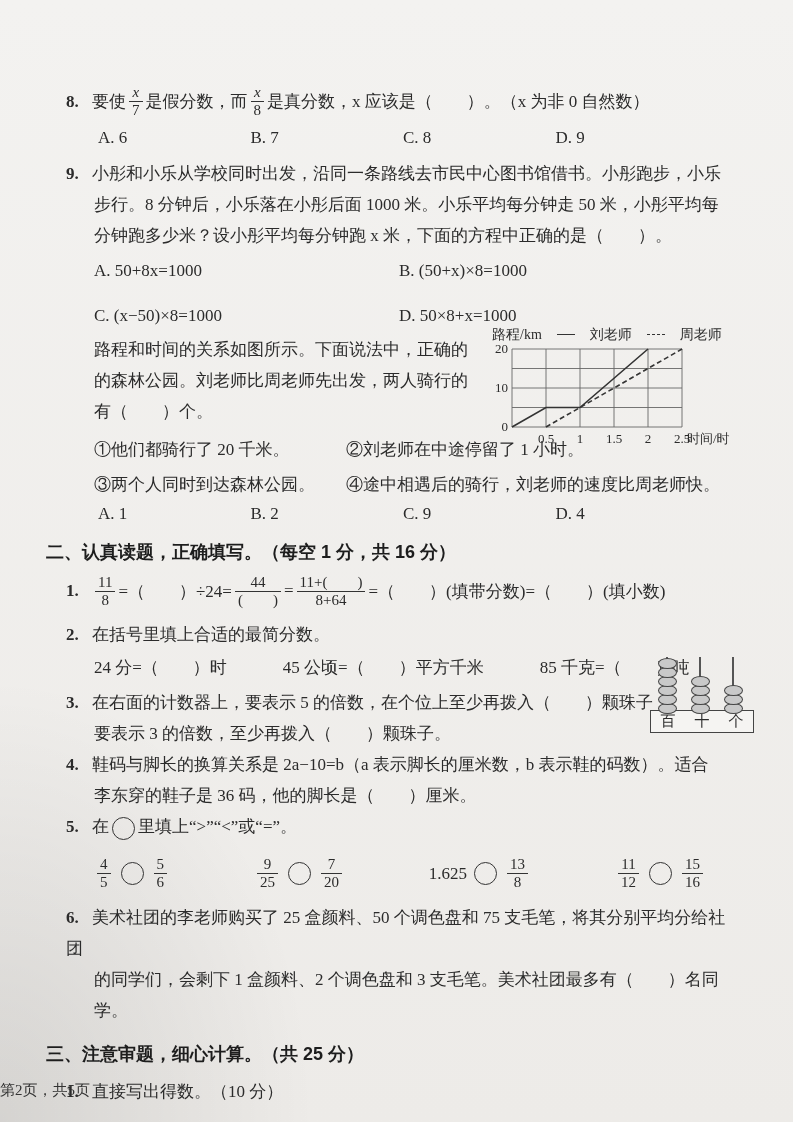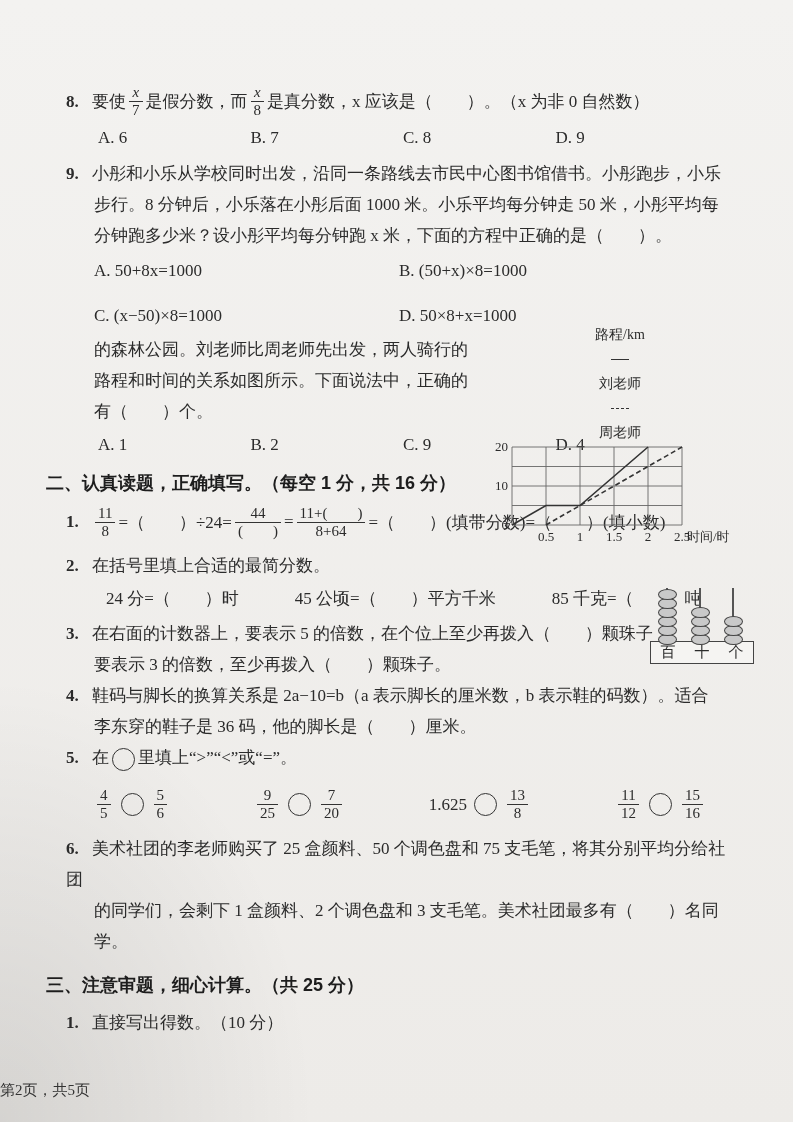--- a/index.html
+++ b/index.html
@@ -23,32 +23,32 @@
   .frac .fn,.frac .fd{padding:0 3px;}
   .frac .fbar{align-self:stretch;border-top:1.3px solid #333;height:0;}
   .frac.var .fn{font-style:italic;}
   
   .opts4{display:grid;grid-template-columns:repeat(4,1fr);margin:8px 0 10px 32px;width:610px;}
   .opts2{display:grid;grid-template-columns:305px 1fr;row-gap:25px;margin:10px 0 8px 28px;width:610px;}
   
   .q10wrap{position:relative;margin-top:8px;}
   .q10lines{width:440px;}
   .chart{position:absolute;right:-8px;top:-8px;width:256px;}
-  .chart-head{display:flex;align-items:center;gap:15px;font-size:14px;white-space:nowrap;flex-direction:column;}
+  .chart-head{display:flex;align-items:center;gap:15px;font-size:14px;white-space:nowrap;}
   .sw{display:inline-block;width:18px;border-top:1.6px solid #333;height:0;}
   .sw.dash{border-top-style:dashed;}
   svg text{font-family:"Liberation Serif","DejaVu Serif",serif;font-size:13px;fill:#2b2b2b;}
   .stmts{display:grid;grid-template-columns:252px 1fr;row-gap:13px;margin:12px 0 4px 28px;line-height:22px;}
   
   .sec-head{font-family:"Liberation Sans","DejaVu Sans",sans-serif;font-weight:bold;
             font-size:18px;margin:16px 0 10px -20px;color:#1d1d1d;}
   
   .eqrow{display:flex;align-items:center;margin:6px 0 10px 0;white-space:nowrap;}
   
-  .units{display:flex;margin:6px 0 8px 40px;width:610px;gap:56px;}
+  .units{display:flex;margin:6px 0 8px 28px;width:610px;gap:56px;}
   
   .q3wrap{position:relative;}
   .abacus{position:absolute;right:-14px;top:-32px;width:104px;height:78px;}
   .rod{position:absolute;width:2px;background:#555;top:2px;}
   .bead{position:absolute;width:17px;height:9px;background:#c9c9c9;border:1.4px solid #444;border-radius:50%;}
   .abox{position:absolute;left:0;right:0;bottom:0;height:21px;border:1.5px solid #444;
         background:#f5f4f2;display:flex;justify-content:space-around;align-items:center;
         font-size:15px;}
   
   .cir{display:inline-block;width:21px;height:21px;border:1.5px solid #333;border-radius:50%;
@@ -95,22 +95,22 @@
     <div class="opts2">
       <span>A. 50+8x=1000</span>
       <span>B. (50+x)×8=1000</span>
       <span>C. (x−50)×8=1000</span>
       <span>D. 50×8+x=1000</span>
     </div>
   </div>
 
   <div class="q10wrap">
     <div class="q10lines">
+      <div class="qtext indent">路程和时间的关系如图所示。下面说法中，正确的</div>
       <div class="qtext indent">的森林公园。刘老师比周老师先出发，两人骑行的</div>
-      <div class="qtext indent">路程和时间的关系如图所示。下面说法中，正确的</div>
       <div class="qtext indent">有（　　）个。</div>
     </div>
 
     <div class="chart">
       <div class="chart-head">
         <span>路程/km</span>
         <span class="sw"></span>
         <span>刘老师</span>
         <span class="sw dash"></span>
         <span>周老师</span>
@@ -134,20 +134,26 @@
           <text x="88" y="99" text-anchor="middle">1</text>
           <text x="122" y="99" text-anchor="middle">1.5</text>
           <text x="156" y="99" text-anchor="middle">2</text>
           <text x="190" y="99" text-anchor="middle">2.5</text>
           <text x="195" y="99" text-anchor="start">时间/时</text>
           <polyline points="20,83 54,63.5 88,63.5 156,5" fill="none" stroke="#333" stroke-width="1.6"></polyline>
           <polyline points="54,83 190,5" fill="none" stroke="#333" stroke-width="1.6" stroke-dasharray="5,3"></polyline>
         </svg>
     </div>
 
+    <div class="stmts">
+      <span>①他们都骑行了 20 千米。</span>
+      <span>②刘老师在中途停留了 1 小时。</span>
+      <span>③两个人同时到达森林公园。</span>
+      <span>④途中相遇后的骑行，刘老师的速度比周老师快。</span>
+    </div>
     <div class="opts4">
       <span>A. 1</span>
       <span>B. 2</span>
       <span>C. 9</span>
       <span>D. 4</span>
     </div>
   </div>
 
   <div class="sec-head">二、认真读题，正确填写。（每空 1 分，共 16 分）</div>
 

